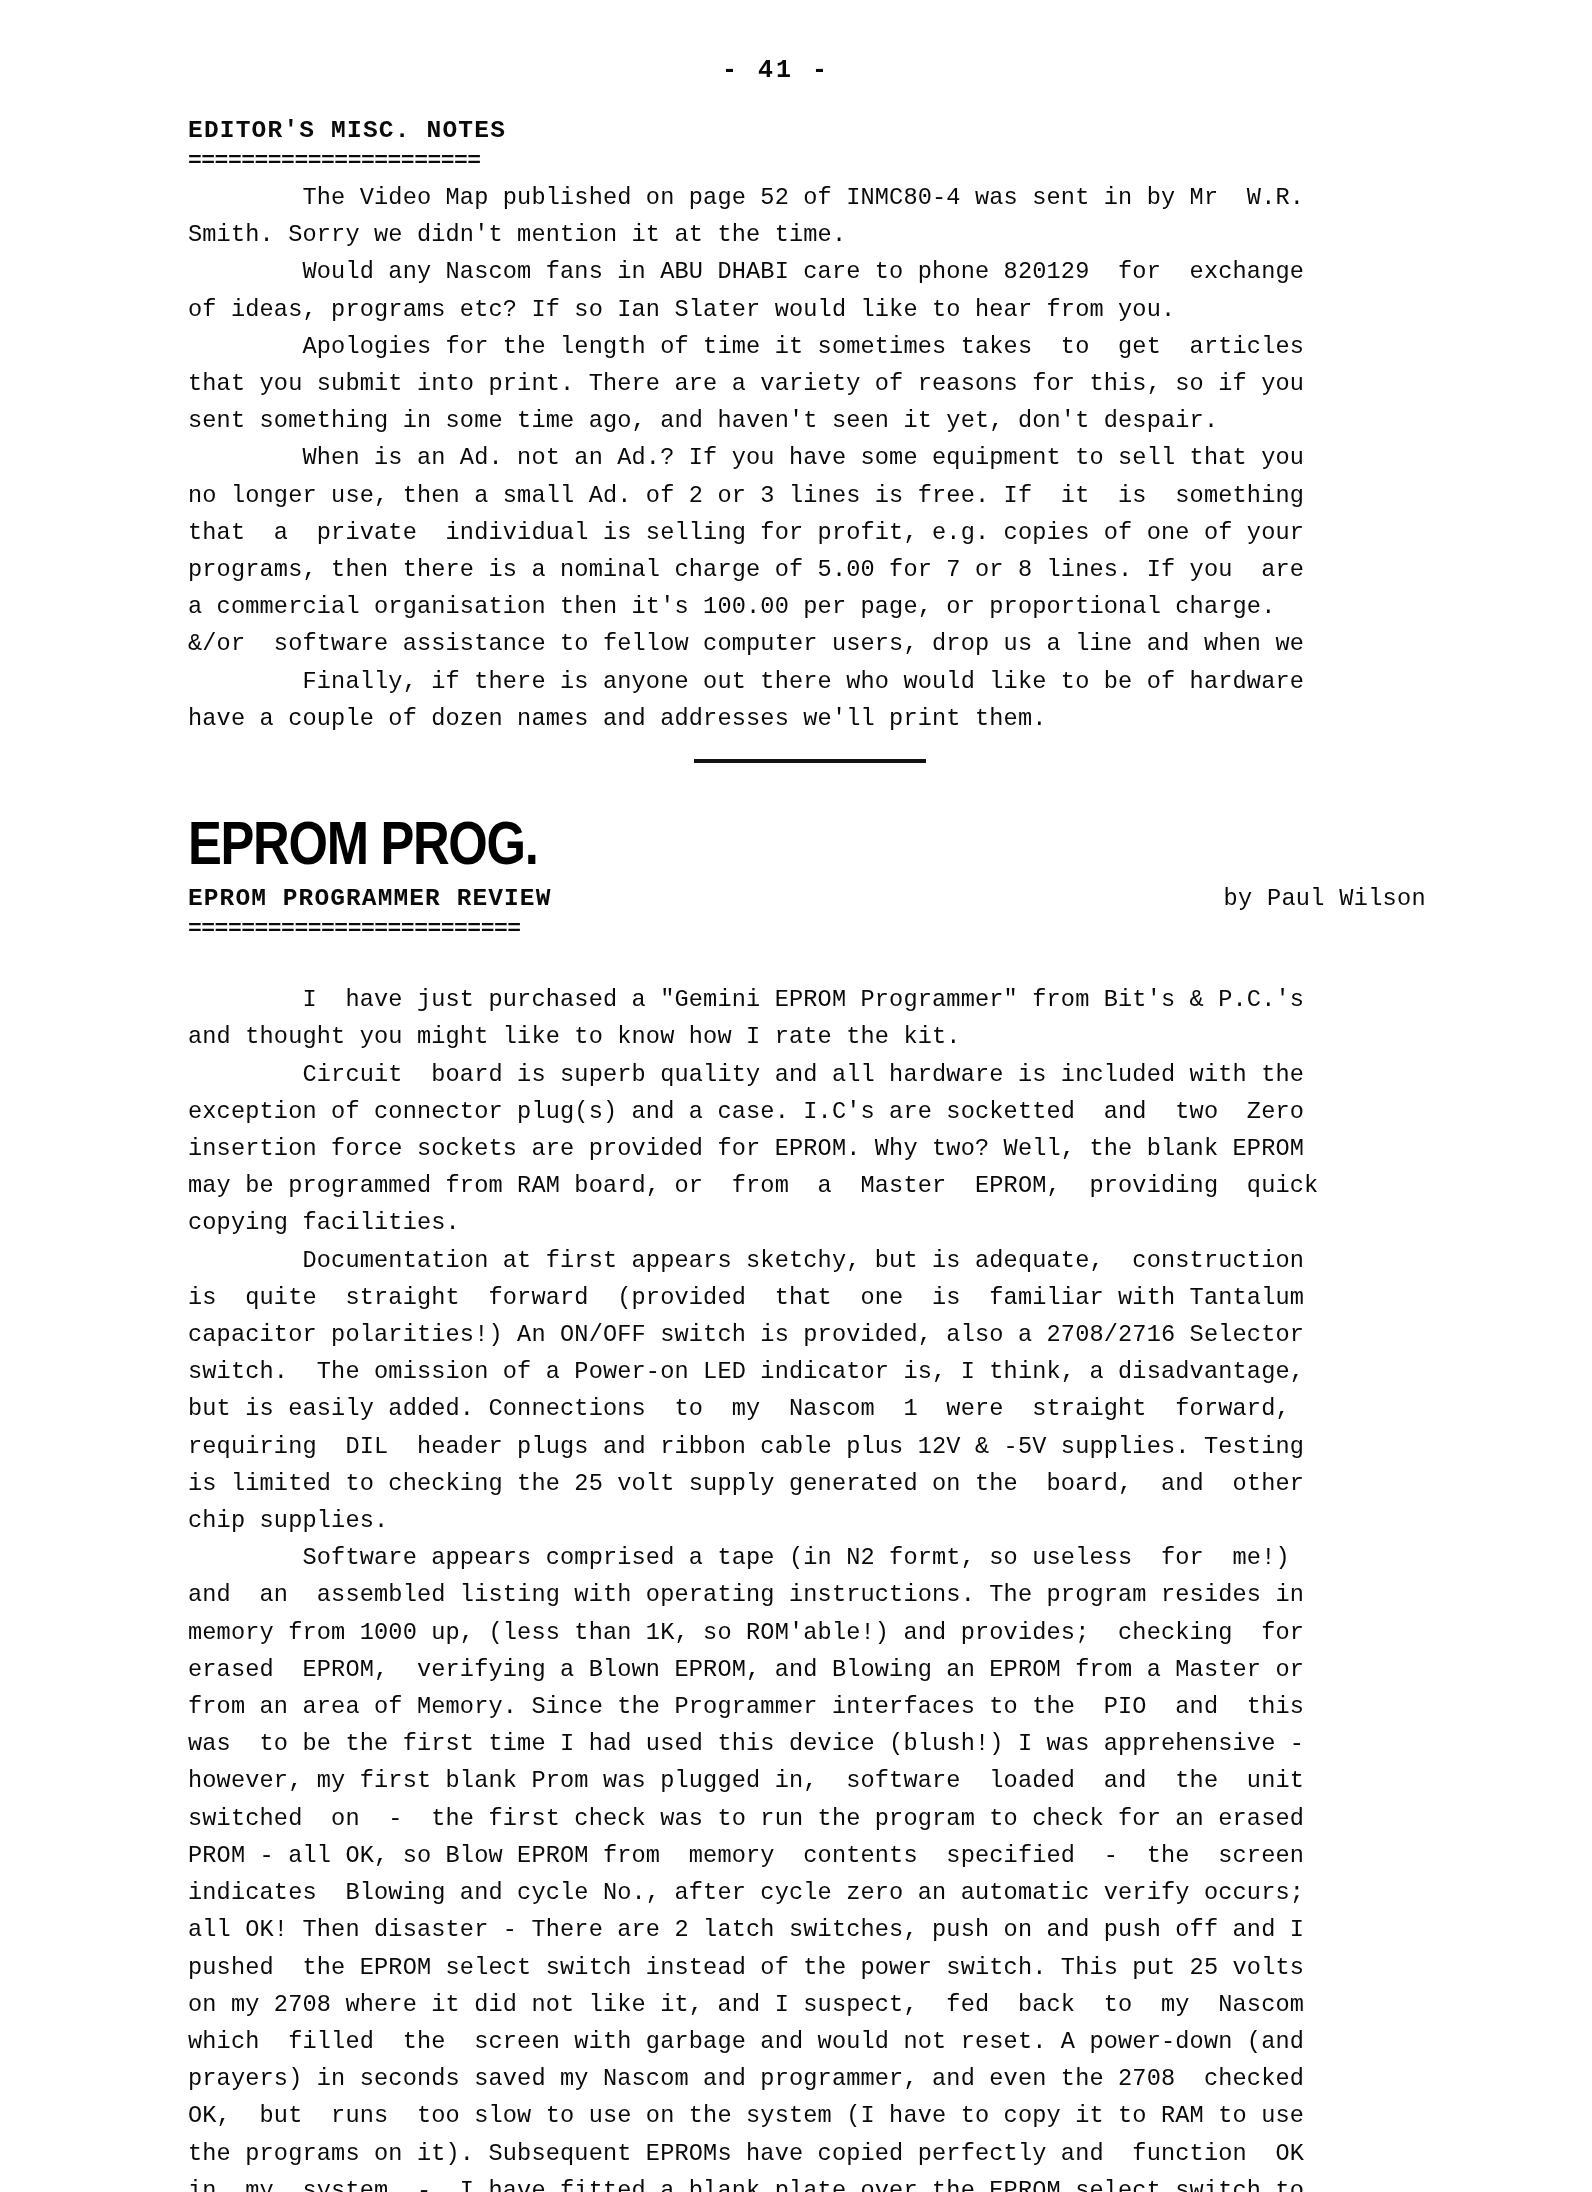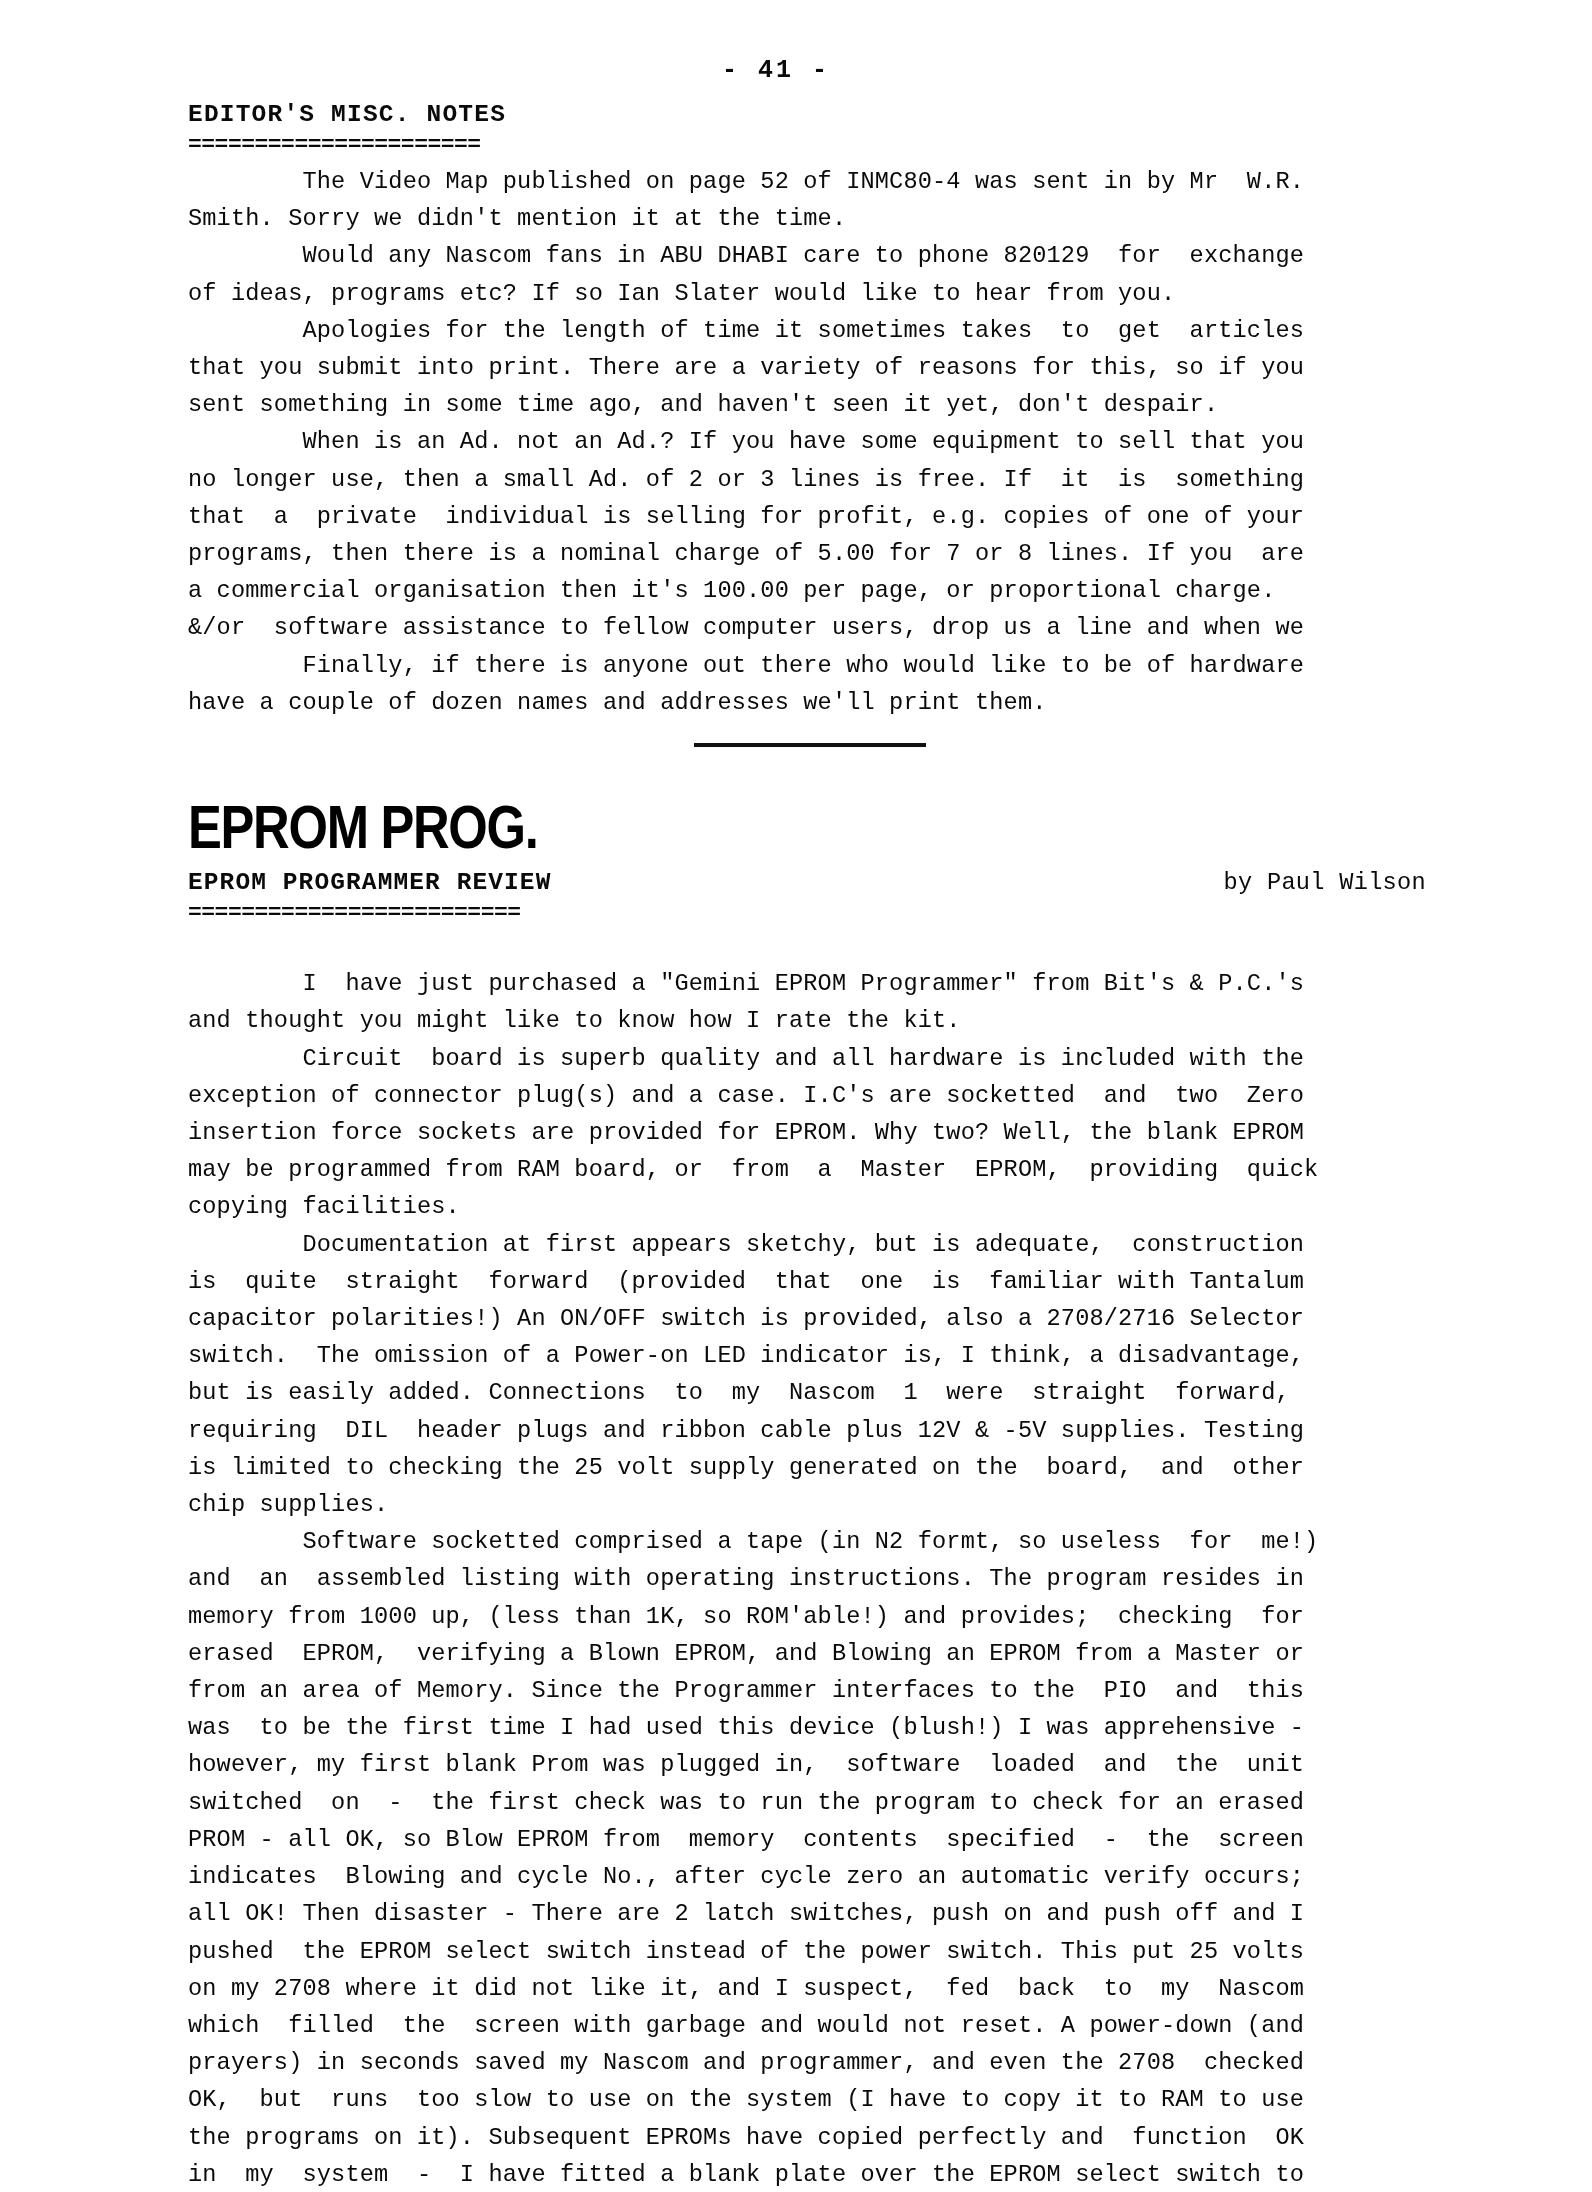--- a/index.html
+++ b/index.html
@@ -41,21 +41,21 @@
     margin-left: 176px;
     width: 1244px;
   }
 
   
   .sec-head {
     font-family: "Liberation Mono", "DejaVu Sans Mono", monospace;
     font-size: 24.5px;
     font-weight: 600;
     letter-spacing: 1.2px;
-    margin-top: 16px;
+    margin-top: 32px;
     white-space: pre;
   }
   .rule-eq {
     font-family: "Liberation Mono", "DejaVu Sans Mono", monospace;
     font-size: 23px;
     font-weight: 700;
     letter-spacing: -0.5px;
     line-height: 14px;
     margin-top: 11px;
     margin-bottom: 4px;
@@ -190,21 +190,21 @@
         <div class="ln">may be programmed from RAM board, or  from  a  Master  EPROM,  providing  quick</div>
         <div class="ln">copying facilities.</div>
         <div class="ln">        Documentation at first appears sketchy, but is adequate,  construction</div>
         <div class="ln">is  quite  straight  forward  (provided  that  one  is  familiar with Tantalum</div>
         <div class="ln">capacitor polarities!) An ON/OFF switch is provided, also a 2708/2716 Selector</div>
         <div class="ln">switch.  The omission of a Power-on LED indicator is, I think, a disadvantage,</div>
         <div class="ln">but is easily added. Connections  to  my  Nascom  1  were  straight  forward,</div>
         <div class="ln">requiring  DIL  header plugs and ribbon cable plus 12V &amp; -5V supplies. Testing</div>
         <div class="ln">is limited to checking the 25 volt supply generated on the  board,  and  other</div>
         <div class="ln">chip supplies.</div>
-        <div class="ln">        Software socketted comprised a tape (in N2 formt, so useless  for  me!)</div>
+        <div class="ln">        Software appears comprised a tape (in N2 formt, so useless  for  me!)</div>
         <div class="ln">and  an  assembled listing with operating instructions. The program resides in</div>
         <div class="ln">memory from 1000 up, (less than 1K, so ROM'able!) and provides;  checking  for</div>
         <div class="ln">erased  EPROM,  verifying a Blown EPROM, and Blowing an EPROM from a Master or</div>
         <div class="ln">from an area of Memory. Since the Programmer interfaces to the  PIO  and  this</div>
         <div class="ln">was  to be the first time I had used this device (blush!) I was apprehensive -</div>
         <div class="ln">however, my first blank Prom was plugged in,  software  loaded  and  the  unit</div>
         <div class="ln">switched  on  -  the first check was to run the program to check for an erased</div>
         <div class="ln">PROM - all OK, so Blow EPROM from  memory  contents  specified  -  the  screen</div>
         <div class="ln">indicates  Blowing and cycle No., after cycle zero an automatic verify occurs;</div>
         <div class="ln">all OK! Then disaster - There are 2 latch switches, push on and push off and I</div>

